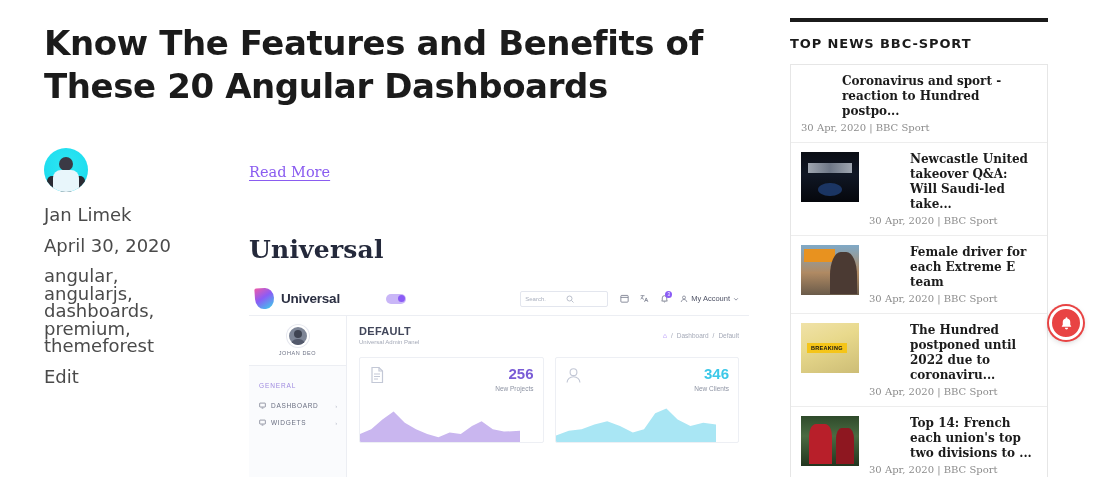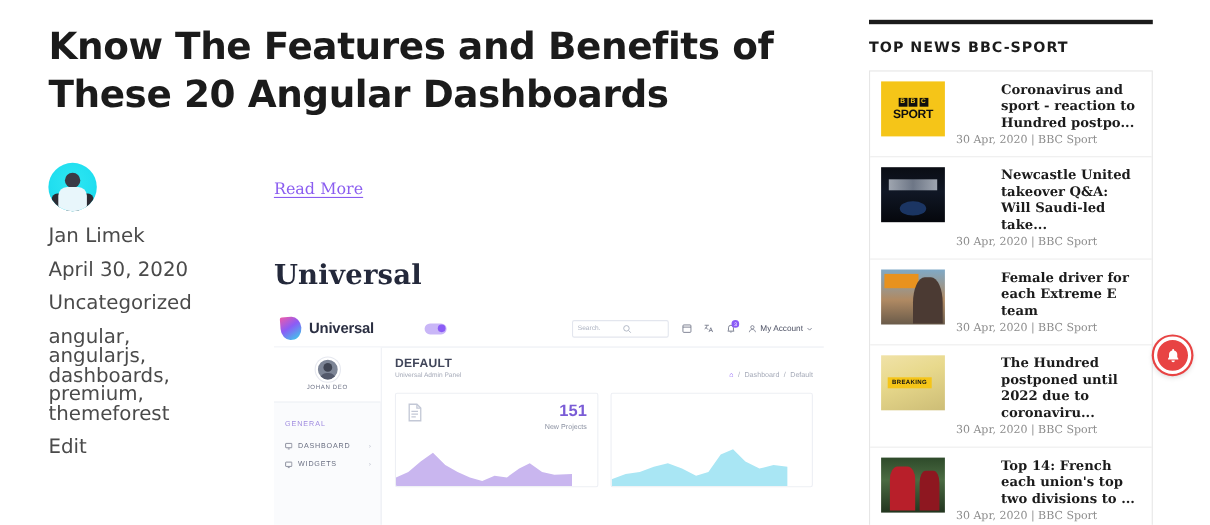--- a/index.html
+++ b/index.html
@@ -145,21 +145,21 @@
   .dash-name { font-size: 5.5px; color: #6d7285; letter-spacing: 0.6px; }
   .side-group { font-size: 6.5px; color: #a08ce0; letter-spacing: 0.9px; padding: 16px 0 8px 10px; }
   .side-item {
     display: flex; align-items: center; gap: 5px;
     padding: 5px 8px 5px 10px; font-size: 6.5px;
     color: #6a6f82; letter-spacing: 0.7px;
   }
   .side-item .caret { margin-left: auto; color: #b9bdca; font-size: 6px; }
 
   .dash-content { flex: 1; padding: 9px 10px 0 12px; position: relative; }
-  .dash-head { display: flex; align-items: flex-end; }
+  .dash-head { display: flex; align-items: center; }
   .dash-h1 { font-size: 11px; font-weight: 700; color: #41465a; letter-spacing: 0.3px; }
   .dash-sub { font-size: 6px; color: #a5aab8; margin-top: 2px; }
   .crumb { margin-left: auto; font-size: 6.5px; color: #a5aab8; display: flex; gap: 4px; align-items: center; }
   .crumb .home { color: #8b5cf6; }
 
   .cards { display: flex; gap: 11px; margin-top: 12px; }
   .card {
     flex: 1; height: 86px; background: #fff; border: 1px solid #edeff4;
     border-radius: 2px; padding: 8px 9px 0 9px; position: relative; overflow: hidden;
   }
@@ -258,21 +258,20 @@
   <div class="main-col">
 
     <h1 class="post-title">Know The Features and Benefits of These 20 Angular Dashboards</h1>
 
     <div class="post-body">
 
       <div class="meta-col">
         <div class="avatar"></div>
         <div class="meta-line">Jan Limek</div>
         <div class="meta-line">April 30, 2020</div>
-        <div class="meta-line">Uncategorized</div>
         <div class="meta-line">angular, angularjs, dashboards, premium, themeforest</div>
         <div class="meta-line">Edit</div>
       </div>
 
       <div class="content-col">
         <a class="read-more" href="#">Read More</a>
 
         <div class="universal-heading">Universal</div>
 
         
@@ -388,58 +387,62 @@
                     <span class="card-icon">
                       <svg width="16" height="18" viewBox="0 0 16 18" fill="none" stroke="currentColor" stroke-width="1.2">
                         <path d="M3 1.5h7l3.5 3.5v11.5H3z"></path>
                           <path d="M10 1.5V5h3.5"></path>
                         <line x1="5" y1="8" x2="11" y2="8"></line>
                           <line x1="5" y1="10.5" x2="11" y2="10.5"></line>
                         <line x1="5" y1="13" x2="9" y2="13"></line>
                       </svg>
                     </span>
                     <div class="card-fig">
-                      <div class="card-num" style="color:#7a5cd6">151</div>
+                      <div class="card-num" style="color:#7a5cd6">256</div>
                       <div class="card-lbl">New Projects</div>
                     </div>
                   </div>
                   <svg class="card-chart" viewBox="0 0 200 50" preserveAspectRatio="none">
                     <path d="M0,40 L14,34 L28,22 L42,12 L56,26 L70,34 L84,40 L98,44 L112,38 L126,40 L140,30 L152,24 L166,34 L180,37 L200,36 L200,50 L0,50 Z" fill="#c9b6ef"></path>
                   </svg>
                 </div>
 
                 <div class="card">
+                  <div class="card-top">
+                    <span class="card-icon">
+                      <svg width="17" height="18" viewBox="0 0 18 18" fill="none" stroke="currentColor" stroke-width="1.2">
+                        <circle cx="9" cy="6" r="3.6"></circle>
+                          <path d="M2.2 17c0-3.6 3-6.2 6.8-6.2s6.8 2.6 6.8 6.2"></path>
+                      </svg>
+                    </span>
+                    <div class="card-fig">
+                      <div class="card-num" style="color:#3cc8e8">346</div>
+                      <div class="card-lbl">New Clients</div>
+                    </div>
+                  </div>
                   <svg class="card-chart" viewBox="0 0 200 50" preserveAspectRatio="none">
                     <path d="M0,42 L16,36 L32,34 L48,28 L64,24 L80,30 L96,38 L110,34 L124,14 L138,8 L152,22 L168,30 L184,26 L200,28 L200,50 L0,50 Z" fill="#a9e6f4"></path>
                   </svg>
                 </div>
 
               </div>
             </div>
           </div>
         </div>
       </div>
     </div>
   </div>
 
   <div class="side-col">
     <div class="side-rule"></div>
     <div class="side-title">TOP NEWS BBC-SPORT</div>
 
     <div class="news-box">
 
       <div class="news-item">
-        <div class="thumb bbc">
-          <div class="bbc-blocks">
-              <i>B</i>
-              <i>B</i>
-              <i>C</i>
-            </div>
-          <div class="sport">SPORT</div>
-        </div>
         <div class="news-text">
           <div class="news-title">Coronavirus and sport - reaction to Hundred postpo...</div>
           <div class="news-date">30 Apr, 2020 | BBC Sport</div>
         </div>
       </div>
 
       <div class="news-item">
         <div class="thumb newcastle"></div>
         <div class="news-text">
           <div class="news-title">Newcastle United takeover Q&amp;A: Will Saudi-led take...</div>

